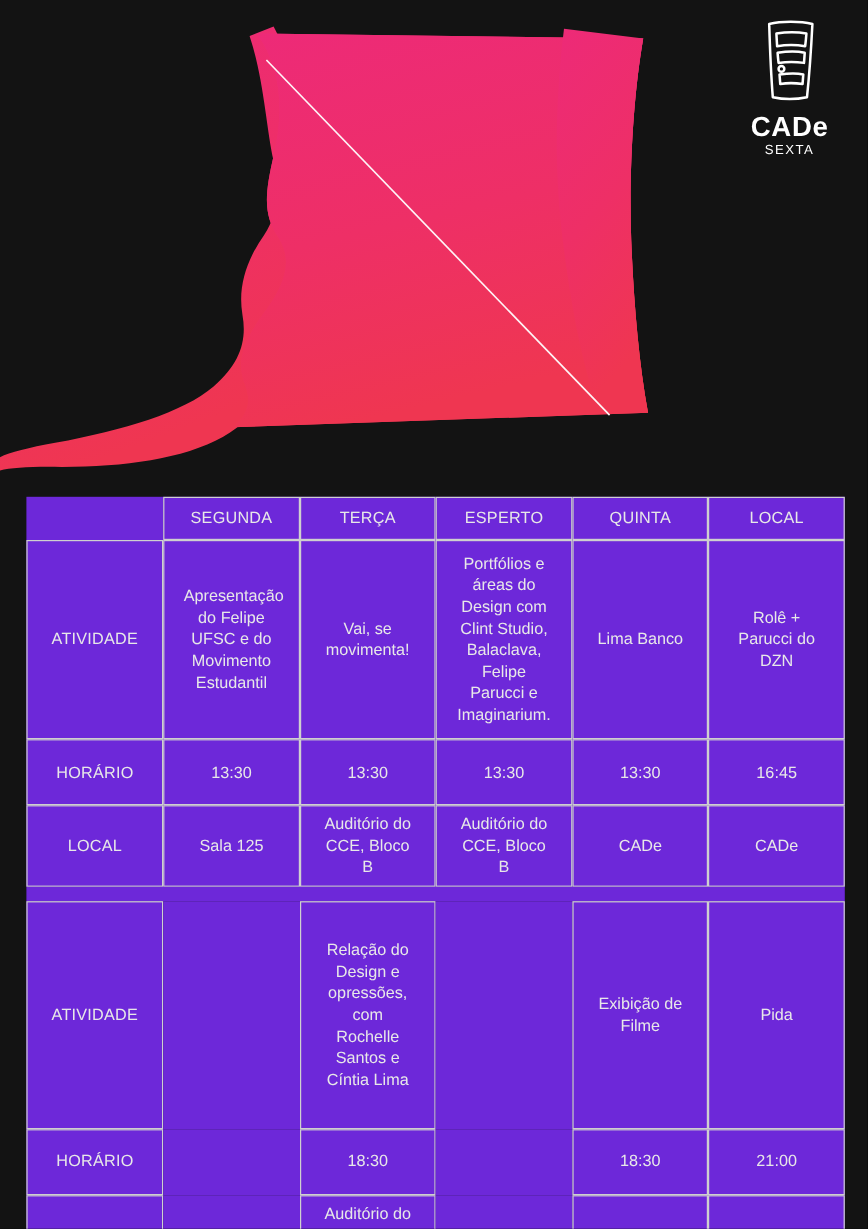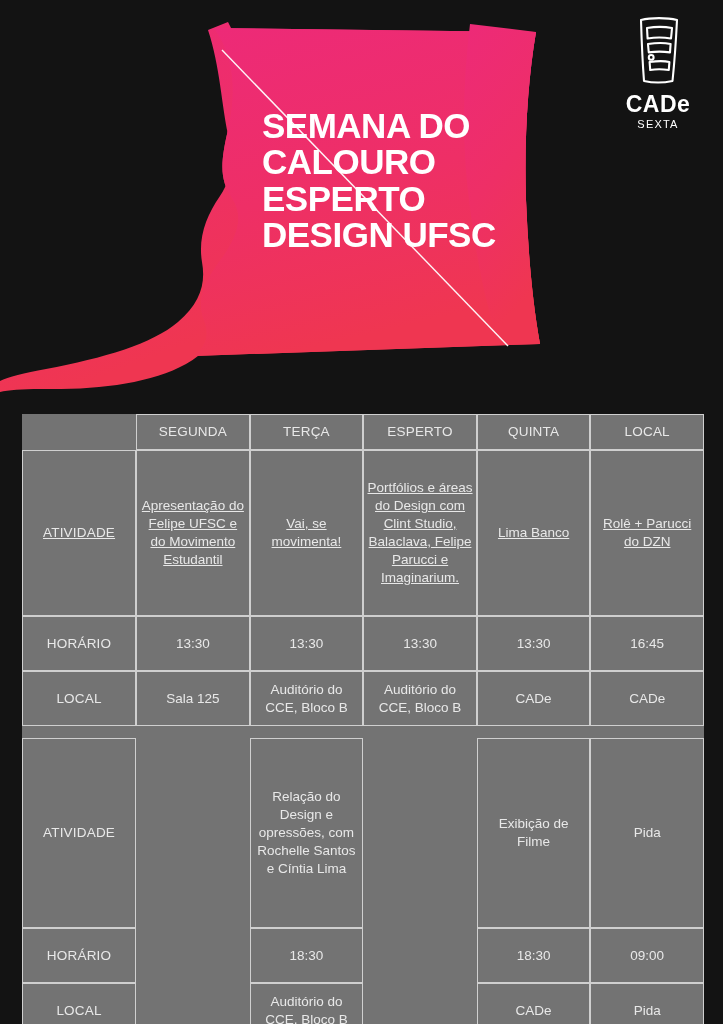--- a/index.html
+++ b/index.html
@@ -55,32 +55,32 @@
     border-collapse:separate;
     border-spacing:0;
     table-layout:fixed;
   }
   #schedule td{
     color:#e8e8e8;
     font-size:13.5px;
     line-height:1.33;
     text-align:center;
     vertical-align:middle;
-    padding:6px 3px;
-    background:#737373;
+    padding:6px 16px;
+    background:#6d28d9;
   }
   .bx{ border:1px solid #cfcfcf; }
   .empty-noborder{ border:none; background:transparent; }
 
   .col-label{ width:114px; }
   .col-day  { width:113.5px; }
 
   td.hdr{ font-size:13.5px; height:36px; letter-spacing:0.2px; }
   td.lbl{ font-size:13.5px; letter-spacing:0.2px; }
-  tr.r-act td{ height:166px;text-decoration:underline; }
+  tr.r-act td{ height:166px; }
   tr.r-hor td{ height:55px; }
   tr.r-loc td{ height:55px; }
   tr.r-act2 td{ height:190px; }
   tr.r-hor2 td{ height:55px; }
   tr.r-loc2 td{ height:55px; }
 
   .gaprow td{ height:7px; border:none; padding:0; background:transparent; }
 </style>
 </head>
 <body>
@@ -134,26 +134,20 @@
              C 220 180, 220 164, 228 130
              C 236 96, 236 58, 214 28
              Z" fill="url(#pinkgrad)"></path>
 
     <path d="M 470 24 C 462 90, 462 150, 470 208 C 476 256, 486 306, 498 340
              L 540 344 C 532 300, 528 250, 526 200 C 524 140, 528 78, 536 32 Z" fill="url(#pinkgrad)"></path>
 
     <line x1="222" y1="50" x2="508" y2="346" stroke="#ffffff" stroke-width="1.4" opacity="0.95"></line>
   </svg>
 
-  <div id="title-block">
-    <span class="tline">SEMANA DO</span>
-    <span class="tline">CALOURO</span>
-    <span class="tline">ESPERTO</span>
-    <span class="tline">DESIGN UFSC</span>
-  </div>
 
   <div id="logo">
     <span class="mark">
       <svg width="62" height="74" viewBox="0 0 62 74" fill="none" stroke="#ffffff" stroke-width="2.1" stroke-linecap="round" stroke-linejoin="round">
         <path d="M14 6 C24 3.5, 40 3.5, 50 6 C49 26, 47.5 48, 45.5 67 C36 69, 26 69, 17 67 C15.5 48, 14.6 26, 14 6 Z"></path>
         <path d="M20 14 C28 12.6, 38 12.6, 45 14 C44.7 18, 44.4 21, 44 24.5 C37 23.3, 27.5 23.3, 20.6 24.5 C20.4 21, 20.2 18, 20 14 Z"></path>
         <path d="M21 30 C29 28.8, 38 28.8, 43.6 30 C43.4 33, 43.2 35.6, 43 38.4 C36.6 37.4, 28.4 37.4, 21.8 38.4 C21.5 35.6, 21.2 33, 21 30 Z"></path>
         <path d="M22.6 48 C30 47, 38 47, 42.4 48 C42.2 50.8, 42 53.2, 41.8 56 C35.6 55.1, 28.6 55.1, 23.2 56 C23 53.2, 22.8 50.8, 22.6 48 Z"></path>
         <circle cx="24.2" cy="43.4" r="2.4"></circle>
       </svg>
@@ -222,21 +216,21 @@
     <td class="bx">Exibição de Filme</td>
     <td class="bx">Pida</td>
   </tr>
 
   <tr class="r-hor2">
     <td class="bx lbl">HORÁRIO</td>
     <td class="empty-noborder"></td>
     <td class="bx">18:30</td>
     <td class="empty-noborder"></td>
     <td class="bx">18:30</td>
-    <td class="bx">09:00</td>
+    <td class="bx">21:00</td>
   </tr>
 
   <tr class="r-loc2">
     <td class="bx lbl">LOCAL</td>
     <td class="empty-noborder"></td>
     <td class="bx">Auditório do CCE, Bloco B</td>
     <td class="empty-noborder"></td>
     <td class="bx">CADe</td>
     <td class="bx">Pida</td>
   </tr>

